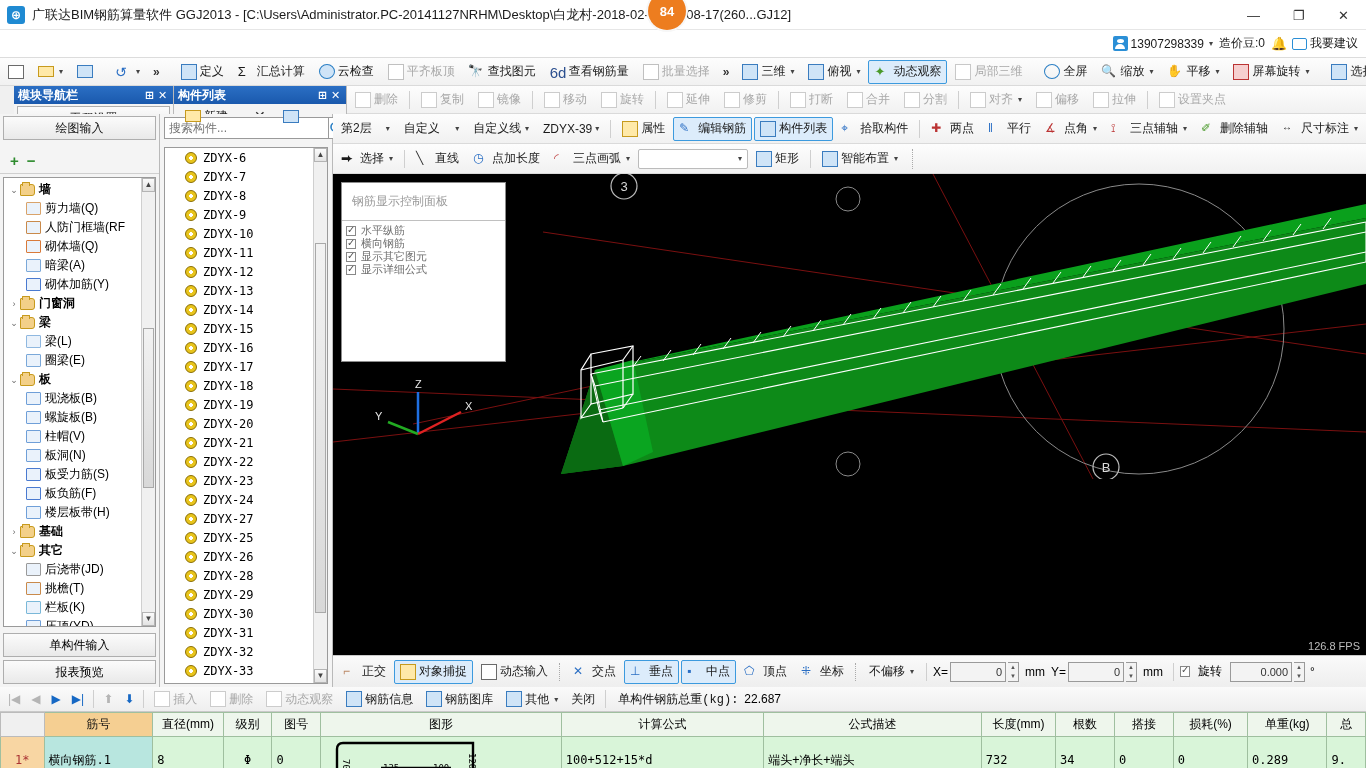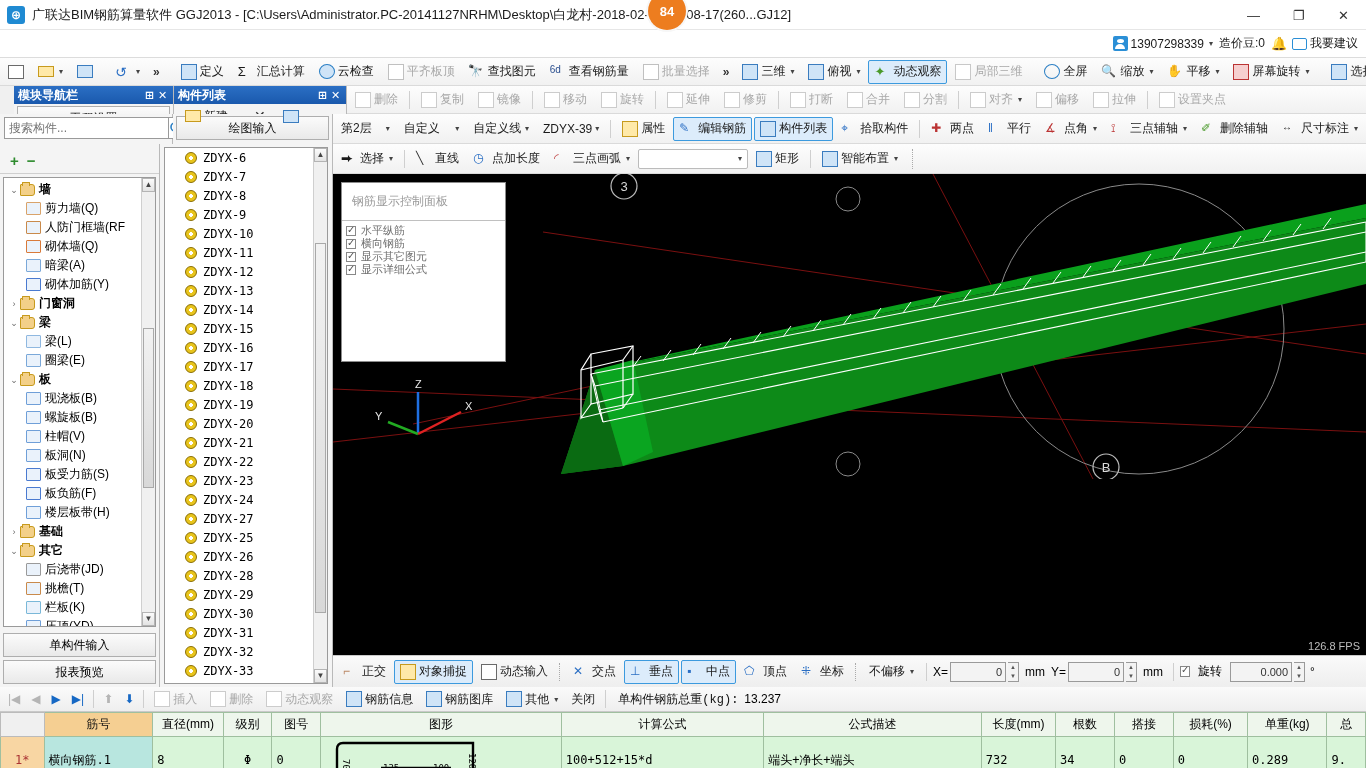--- a/index.html
+++ b/index.html
@@ -215,21 +215,21 @@
     </div>
   <div class="tb-item disabled">
       <span class="gi sq" style="border-color:#c0c0c0;"></span>
       <span>平齐板顶</span>
     </div>
   <div class="tb-item">
       <span class="gi" style="color:#2b4f8f;font-size:12px;">🔭</span>
       <span>查找图元</span>
     </div>
   <div class="tb-item">
-      <span class="gi" style="color:#2b4f8f;font-size:10px;">6d</span>
+      <span class="gi" style="color:#2b4f8f;font-size:15px;">6d</span>
       <span>查看钢筋量</span>
     </div>
   <div class="tb-item disabled">
       <span class="gi sq" style="border-color:#c0c0c0;"></span>
       <span>批量选择</span>
     </div>
   <div class="chev">»</div>
   <div class="tb-item">
       <span class="gi sq blue"></span>
       <span>三维</span>
@@ -371,33 +371,33 @@
       </div>
     <div class="tb-sep"></div>
     <div class="tb-item disabled">
         <span class="gi sq" style="border-color:#ccc;"></span>
         <span>设置夹点</span>
       </div>
   </div>
 </div>
 
 <div style="display:flex;height:30px;">
+  <div style="width:160px;border-right:1px solid #b9b9b9;background:#f4f4f4;">
+    <div class="navbtn">绘图输入</div>
+  </div>
   <div style="width:173px;border-right:1px solid #b9b9b9;background:#f4f4f4;padding-top:3px;">
     <div id="cl-search">
       <input type="text" placeholder="搜索构件..." style="">
       <div class="sbtn">
           <svg width="14" height="14" viewBox="0 0 14 14">
             <circle cx="6" cy="6" r="4" fill="none" stroke="#2b7fc4" stroke-width="1.6"></circle>
             <line x1="9" y1="9" x2="13" y2="13" stroke="#2b7fc4" stroke-width="1.8"></line>
           </svg>
         </div>
     </div>
-  </div>
-  <div style="width:160px;border-right:1px solid #b9b9b9;background:#f4f4f4;">
-    <div class="navbtn">绘图输入</div>
   </div>
   <div class="toolbar" style="flex:1;height:30px;">
     <div class="tb-item" style="width:70px;">
         <span>第2层</span>
         <span class="caret" style="margin-left:auto;">▾</span>
       </div>
     <div class="tb-item" style="width:78px;">
         <span>自定义</span>
         <span class="caret" style="margin-left:auto;">▾</span>
       </div>
@@ -954,21 +954,21 @@
     <div class="tb-item">
         <span class="gi sq blue"></span>
         <span>其他</span>
         <span class="caret">▾</span>
       </div>
     <div class="tb-item">
         <span>关闭</span>
       </div>
     <div class="tb-sep"></div>
     <span id="totalweight">单构件钢筋总重(kg):</span>
-    <span style="padding-left:5px;">13.237</span>
+    <span style="padding-left:5px;">22.687</span>
   </div>
 
   <div id="grid">
     <table class="rebar">
       <colgroup>
         <col style="width:34px">
           <col style="width:85px">
           <col style="width:55px">
           <col style="width:38px">
         <col style="width:38px">

